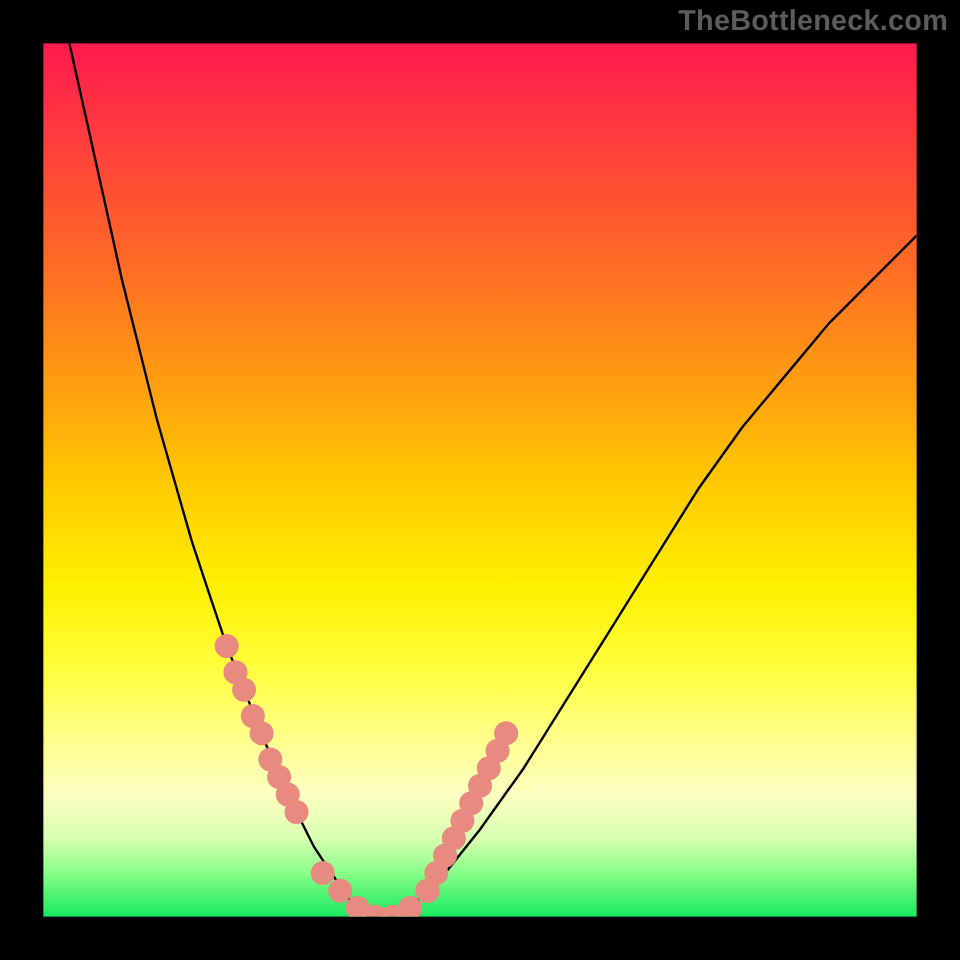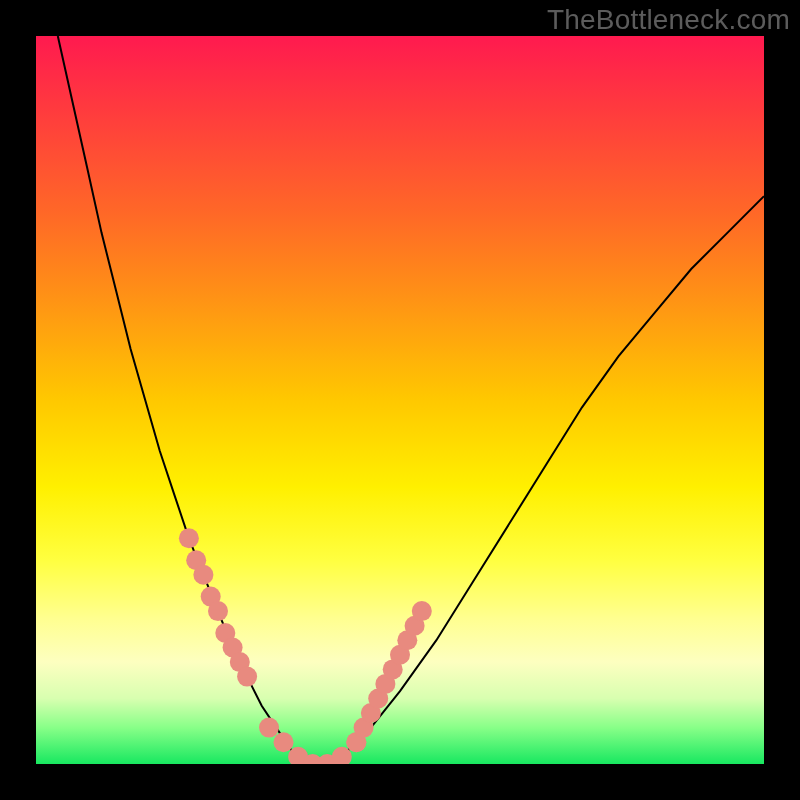--- a/index.html
+++ b/index.html
@@ -12,21 +12,21 @@
       #ff6a26 25%,
       #ff9a12 38%,
       #ffc800 50%,
       #fff000 62%,
       #ffff40 72%,
       #ffff90 80%,
       #fdffc0 86%,
       #d8ffb0 91%,
       #88ff88 95%,
       #18e860 100%)}
-  .watermark{position:absolute;right:10px;top:4px;color:#5c5c5c;font-size:28px;font-weight:400;letter-spacing:0.2px}
+  .watermark{position:absolute;right:10px;top:4px;color:#5c5c5c;font-size:24px;font-weight:700;letter-spacing:0.2px}
   svg{position:absolute;left:0;top:0}
   .curve{fill:none;stroke:#000;stroke-width:2}
   .dot{fill:#e88a7f}
 </style>
 </head>
 <body>
 
 <div class="frame">
   <div class="plot">
     <div class="gradient"></div>

